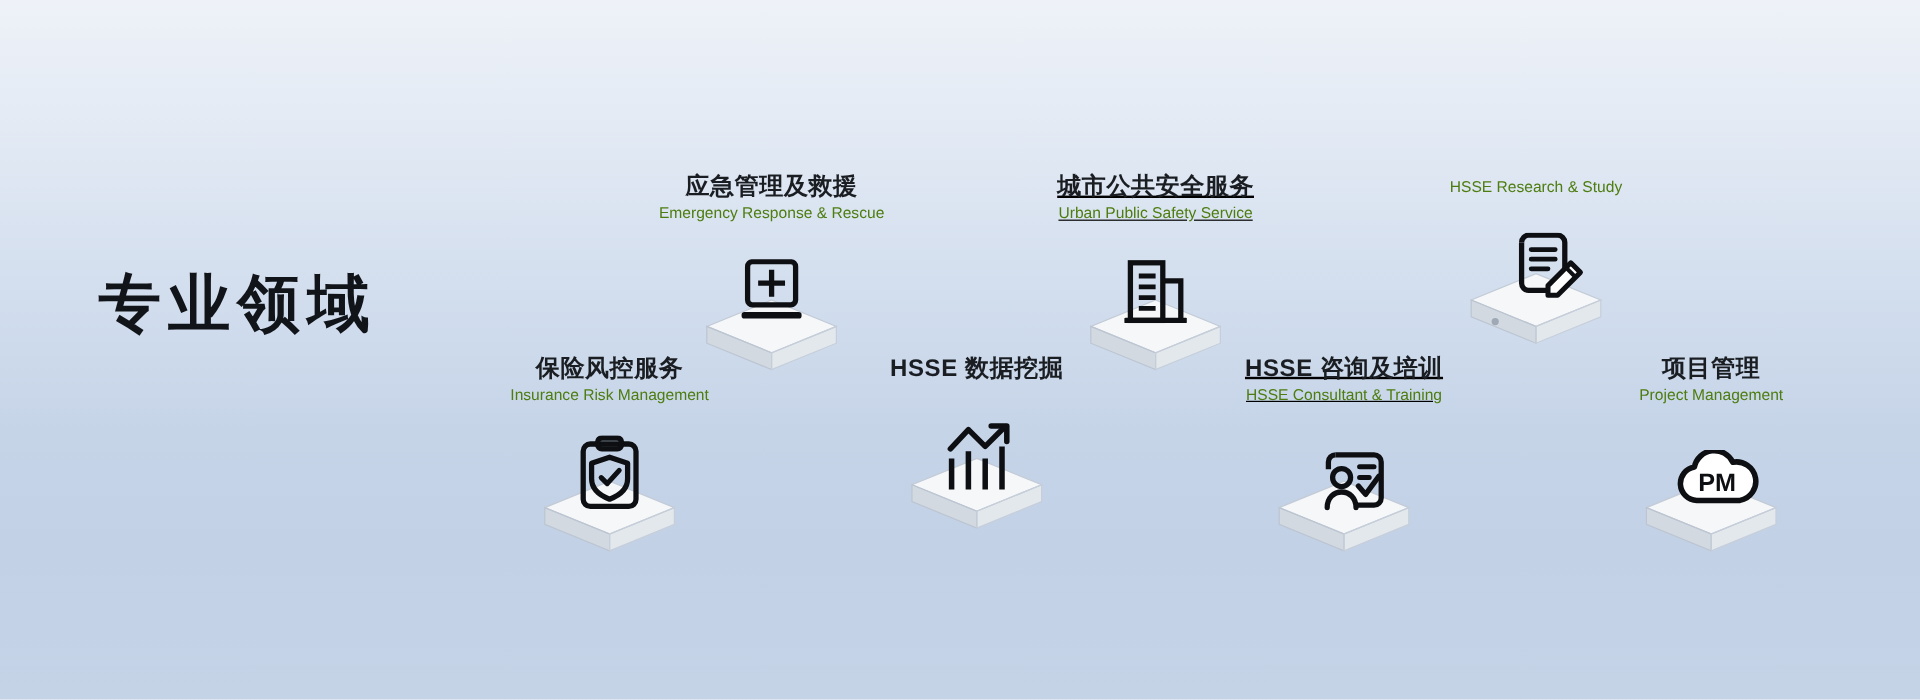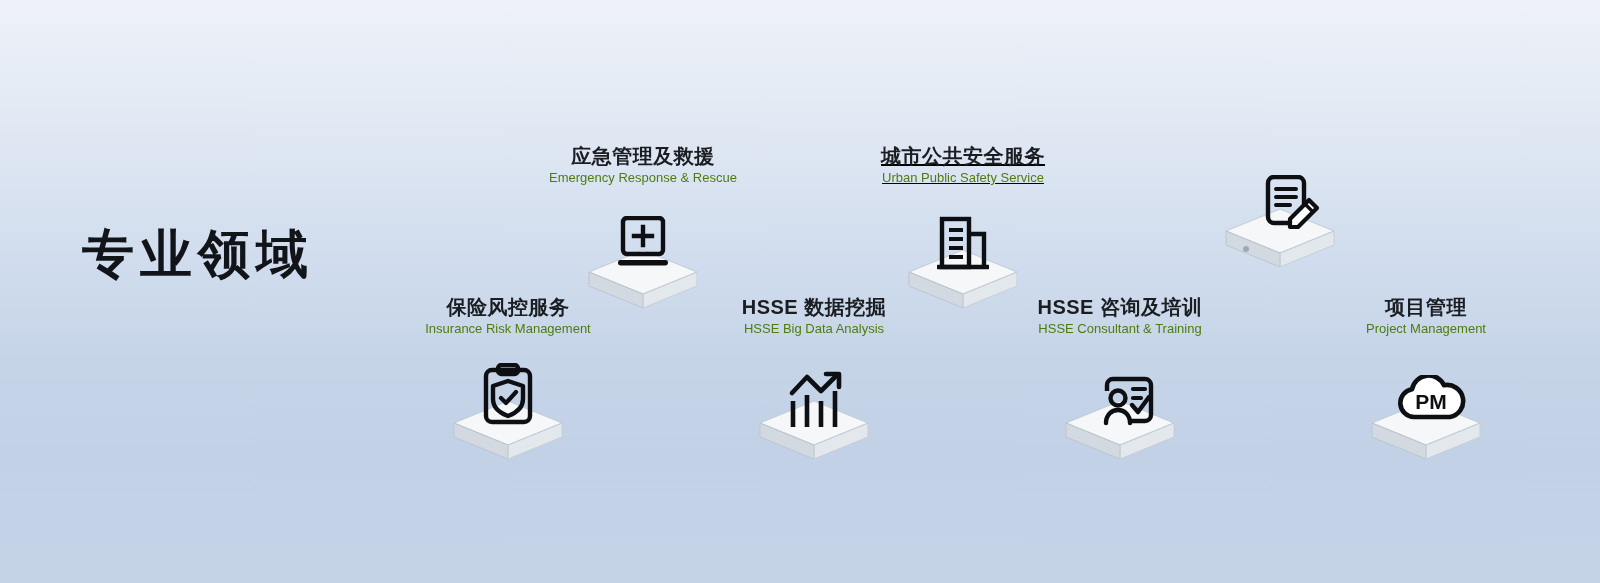--- a/index.html
+++ b/index.html
@@ -89,20 +89,21 @@
           <rect x="5" y="3" width="27" height="48" fill="none" stroke="#0d0f12" stroke-width="4.4"></rect>
           <path d="M32 18 L47 18 L47 51" fill="none" stroke="#0d0f12" stroke-width="4.4"></path>
           <path d="M12 14 H26 M12 23 H26 M12 32 H26 M12 41 H26" stroke="#0d0f12" stroke-width="4" stroke-linecap="butt"></path>
           <path d="M1 51 H51" stroke="#0d0f12" stroke-width="4.4" stroke-linecap="round"></path>
         </svg>
       </div>
     </div>
   </div>
 
   <div class="item" style="left:1150px;top:145px;">
+    <div class="t-en">HSSE Research &amp; Study</div>
     <div class="art">
       <div class="ped">
         <svg width="112" height="62" viewBox="0 0 112 62">
           <polygon points="56,2 110,24 56,46 2,24" fill="#f5f7f9"></polygon>
           <polygon points="2,24 56,46 56,60 2,38" fill="#d2d9e1"></polygon>
           <polygon points="110,24 56,46 56,60 110,38" fill="#e3e8ed"></polygon>
           <polygon points="56,2 110,24 56,46 2,24" fill="none" stroke="#c2cbd6" stroke-width="1"></polygon>
           <polygon points="2,24 56,46 56,60 2,38" fill="none" stroke="#bcc5d1" stroke-width="1"></polygon>
           <polygon points="110,24 56,46 56,60 110,38" fill="none" stroke="#c6ced9" stroke-width="1"></polygon>
           <circle cx="22" cy="42" r="3" fill="#9fa9b6"></circle>
@@ -140,21 +141,20 @@
           <rect x="18" y="2" width="20" height="9" rx="3.5" fill="none" stroke="#0d0f12" stroke-width="4.4"></rect>
           <path d="M28 18 L43 23 V36 c0 9 -7 14 -15 17 c-8 -3 -15 -8 -15 -17 V23 Z" fill="none" stroke="#0d0f12" stroke-width="4.4" stroke-linejoin="round"></path>
           <path d="M21 35 L26 40 L36 29" fill="none" stroke="#0d0f12" stroke-width="4.2" stroke-linecap="round" stroke-linejoin="round"></path>
         </svg>
       </div>
     </div>
   </div>
 
   <div class="item" style="left:684px;top:296px;">
     <div class="t-cn">HSSE 数据挖掘</div>
-    <div class="t-en">HSSE Big Data Analysis</div>
     <div class="art">
       <div class="ped">
         <svg width="112" height="62" viewBox="0 0 112 62">
           <polygon points="56,2 110,24 56,46 2,24" fill="#f5f7f9"></polygon>
           <polygon points="2,24 56,46 56,60 2,38" fill="#d2d9e1"></polygon>
           <polygon points="110,24 56,46 56,60 110,38" fill="#e3e8ed"></polygon>
           <polygon points="56,2 110,24 56,46 2,24" fill="none" stroke="#c2cbd6" stroke-width="1"></polygon>
           <polygon points="2,24 56,46 56,60 2,38" fill="none" stroke="#bcc5d1" stroke-width="1"></polygon>
           <polygon points="110,24 56,46 56,60 110,38" fill="none" stroke="#c6ced9" stroke-width="1"></polygon>
         </svg>
@@ -165,21 +165,21 @@
           <path d="M24 56 V24" stroke="#0d0f12" stroke-width="4.6" stroke-linecap="butt"></path>
           <path d="M38 56 V30" stroke="#0d0f12" stroke-width="4.6" stroke-linecap="butt"></path>
           <path d="M52 56 V20" stroke="#0d0f12" stroke-width="4.6" stroke-linecap="butt"></path>
           <path d="M9 22 L24 6 L38 20 L54 4" fill="none" stroke="#0d0f12" stroke-width="4.6" stroke-linejoin="round" stroke-linecap="round"></path>
           <path d="M43 3 H56 V16" fill="none" stroke="#0d0f12" stroke-width="4.6" stroke-linejoin="round" stroke-linecap="round"></path>
         </svg>
       </div>
     </div>
   </div>
 
-  <div class="item" style="left:990px;top:296px;">
+  <div class="item" style="left:990px;top:296px;text-decoration:underline;">
     <div class="t-cn">HSSE 咨询及培训</div>
     <div class="t-en">HSSE Consultant &amp; Training</div>
     <div class="art">
       <div class="ped">
         <svg width="112" height="62" viewBox="0 0 112 62">
           <polygon points="56,2 110,24 56,46 2,24" fill="#f5f7f9"></polygon>
           <polygon points="2,24 56,46 56,60 2,38" fill="#d2d9e1"></polygon>
           <polygon points="110,24 56,46 56,60 110,38" fill="#e3e8ed"></polygon>
           <polygon points="56,2 110,24 56,46 2,24" fill="none" stroke="#c2cbd6" stroke-width="1"></polygon>
           <polygon points="2,24 56,46 56,60 2,38" fill="none" stroke="#bcc5d1" stroke-width="1"></polygon>

